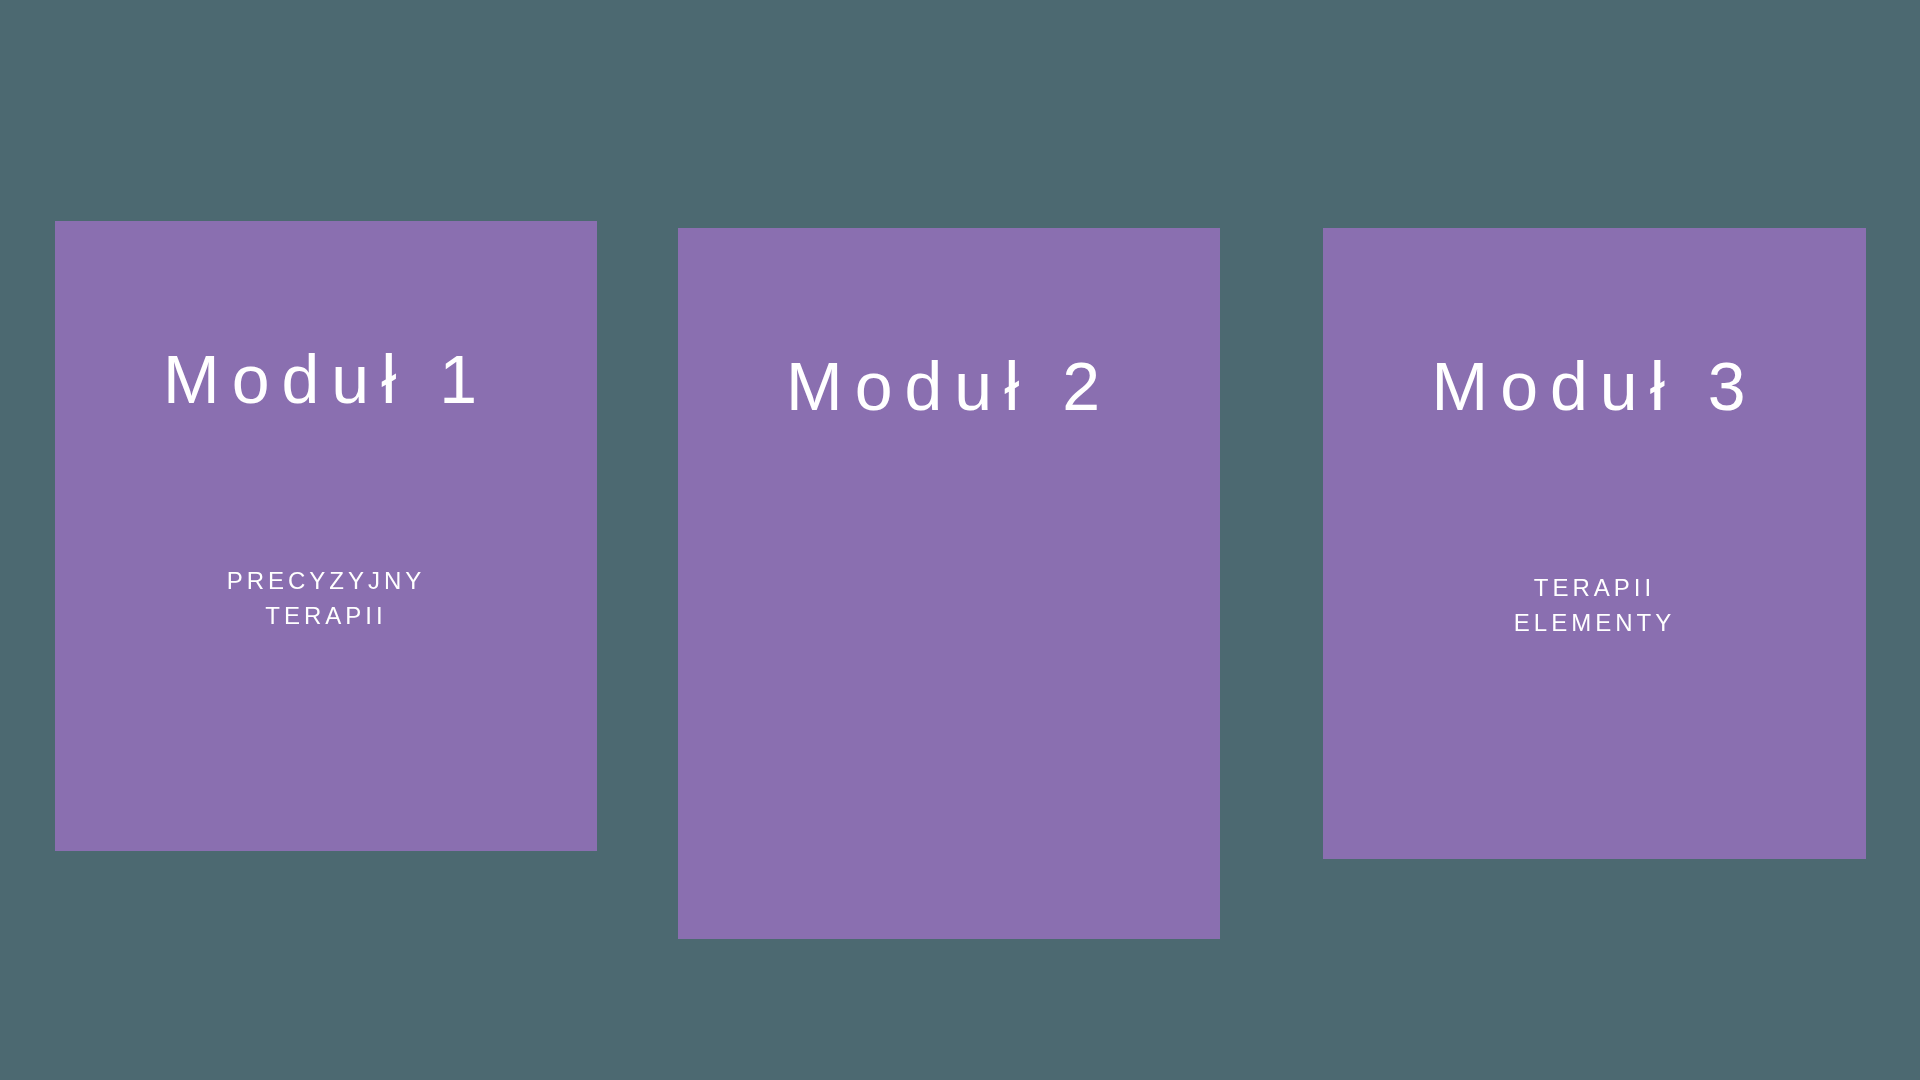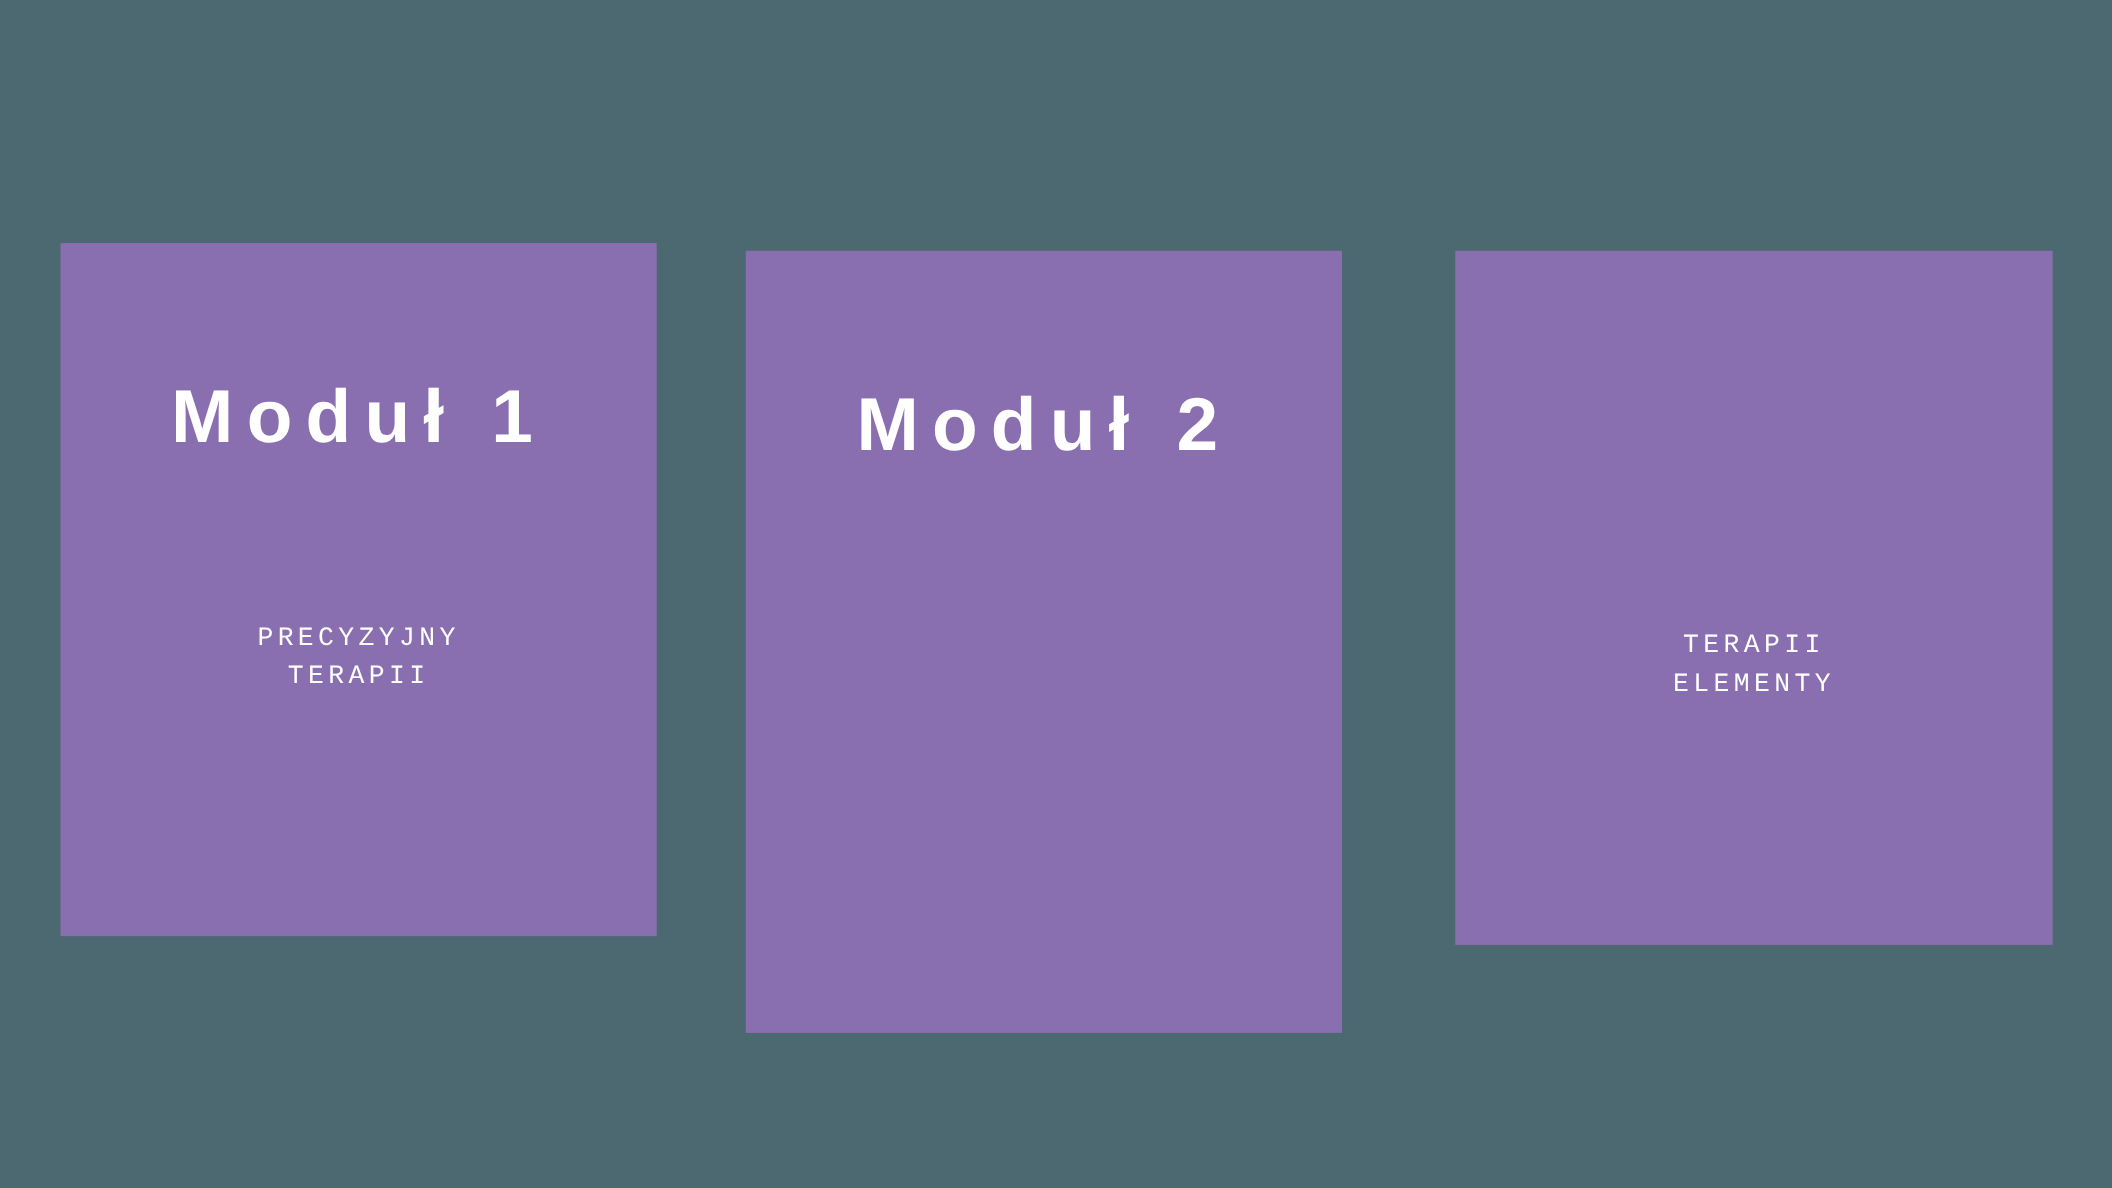--- a/index.html
+++ b/index.html
@@ -25,38 +25,37 @@
   .card-3 { left: 1323px; top: 228px; width: 543px; height: 631px; }
 
   .card-title {
     position: absolute;
     top: 118px;
     left: 0;
     right: 0;
     text-align: center;
     color: var(--text, #FFFFFF);
     font-size: 68px;
-    font-weight: 700;
+    font-weight: 400;
     line-height: 1.2;
     letter-spacing: 12px;
     white-space: nowrap;
   }
   .card-subtitle {
     position: absolute;
     top: 342px;
     left: 0;
     right: 0;
     padding: 0 10px;
     text-align: center;
     color: var(--text, #FFFFFF);
     font-size: 24px;
     font-weight: 400;
     line-height: 35px;
     letter-spacing: 4px;
-    font-family: Liberation Mono, monospace;
   }
   .subtitle-line {
     display: block;
     white-space: nowrap;
   }
 </style>
 </head>
 <body>
 
 <div class="canvas">
@@ -67,19 +66,20 @@
       <span class="subtitle-line">PRECYZYJNY</span>
       <span class="subtitle-line">TERAPII</span>
     </div>
   </div>
 
   <div class="card card-2">
     <div class="card-title">Moduł 2</div>
   </div>
 
   <div class="card card-3">
+    <div class="card-title">Moduł 3</div>
     <div class="card-subtitle">
       <span class="subtitle-line">TERAPII</span>
       <span class="subtitle-line">ELEMENTY</span>
     </div>
   </div>
 
 </div>
 
 </body></html>

